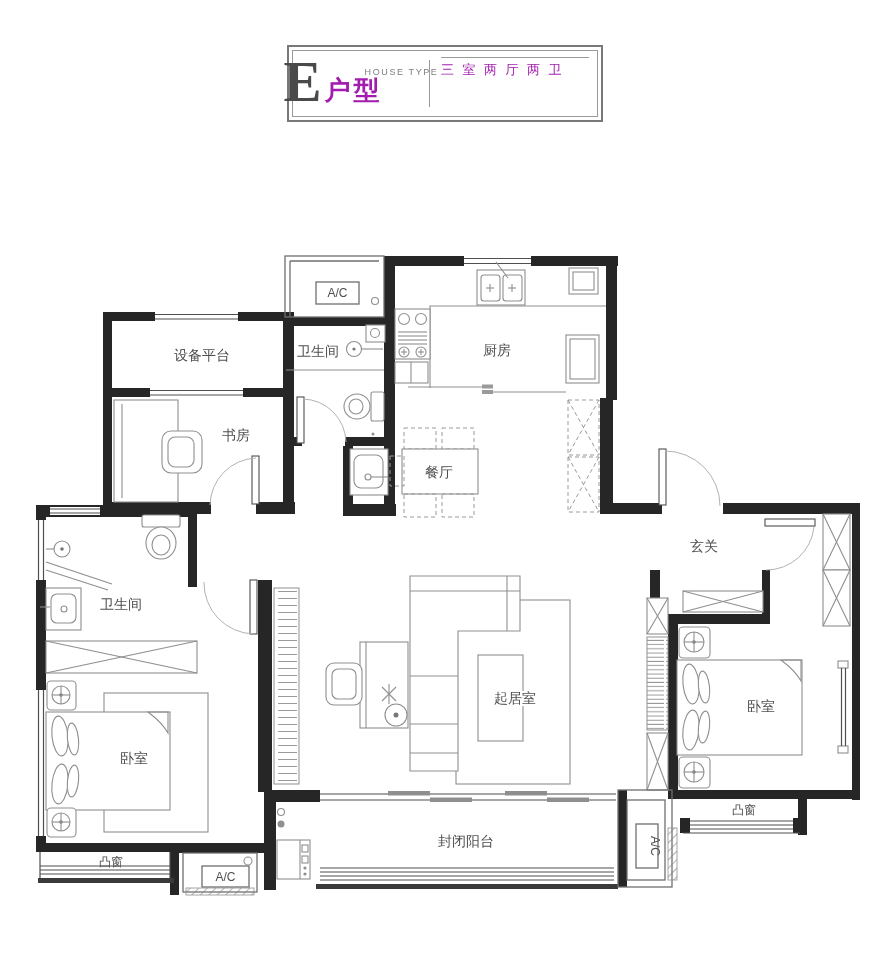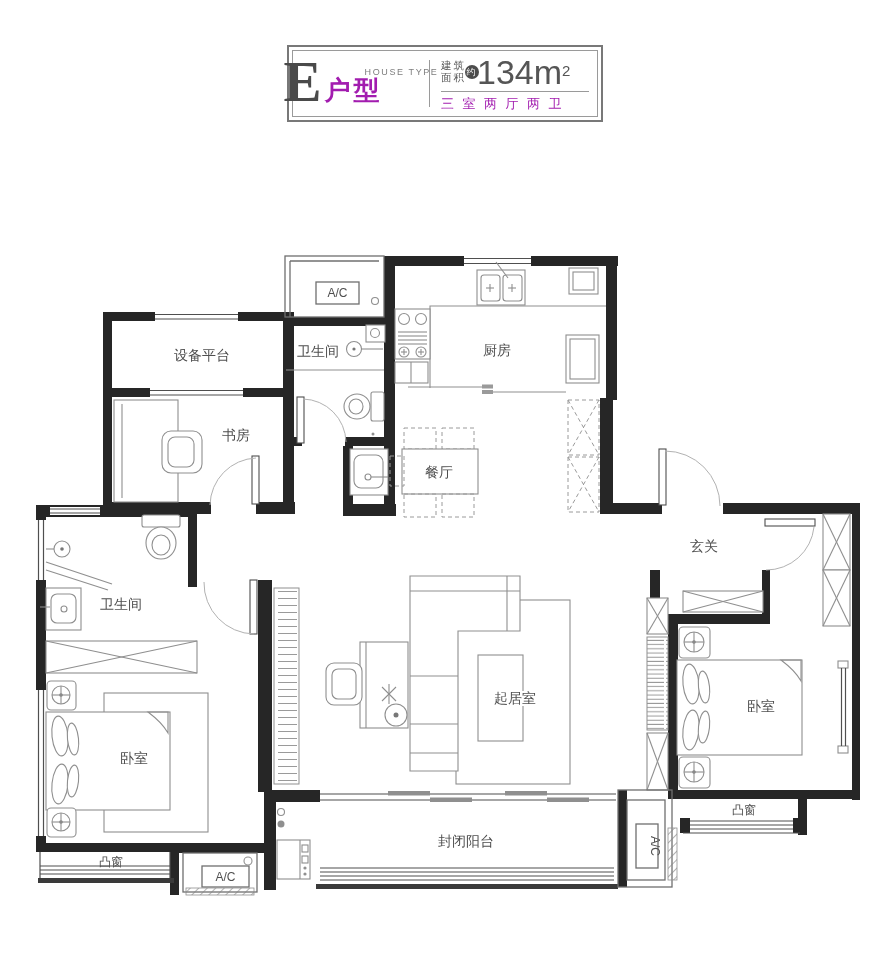--- a/index.html
+++ b/index.html
@@ -51,30 +51,20 @@
     <div class="tb-inner">
       <div class="tb-left">
         <span class="tb-letter">E</span>
         <div class="tb-ht">
           <div class="tb-en">HOUSE TYPE</div>
           <div class="tb-cn">户型</div>
         </div>
       </div>
       <div class="tb-div"></div>
       <div class="tb-right">
-        <div class="tb-row1">
-          <div class="tb-prefix">
-            <div>建筑</div>
-            <div>面积</div>
-            <span class="tb-badge">约</span>
-          </div>
-          <div>
-            <span class="tb-val">134m</span><span class="tb-sup">2</span>
-          </div>
-        </div>
         <div class="tb-hr"></div>
         <div class="tb-row2">三室两厅两卫</div>
       </div>
     </div>
   </div>
 
   <svg class="plan" width="892" height="953" viewBox="0 0 892 953">
     <defs>
       <pattern id="ph" width="6" height="6" patternUnits="userSpaceOnUse" patternTransform="rotate(45)">
         <line x1="0" y1="0" x2="0" y2="6" stroke="#858585" stroke-width="1.3"></line>

